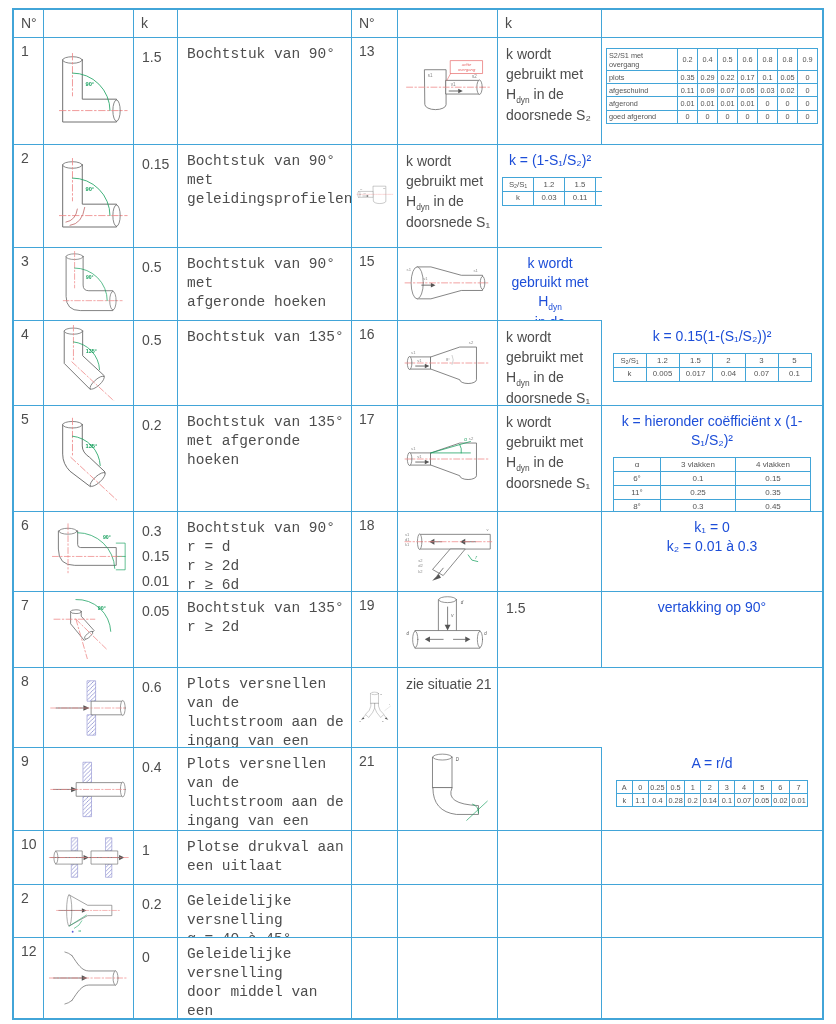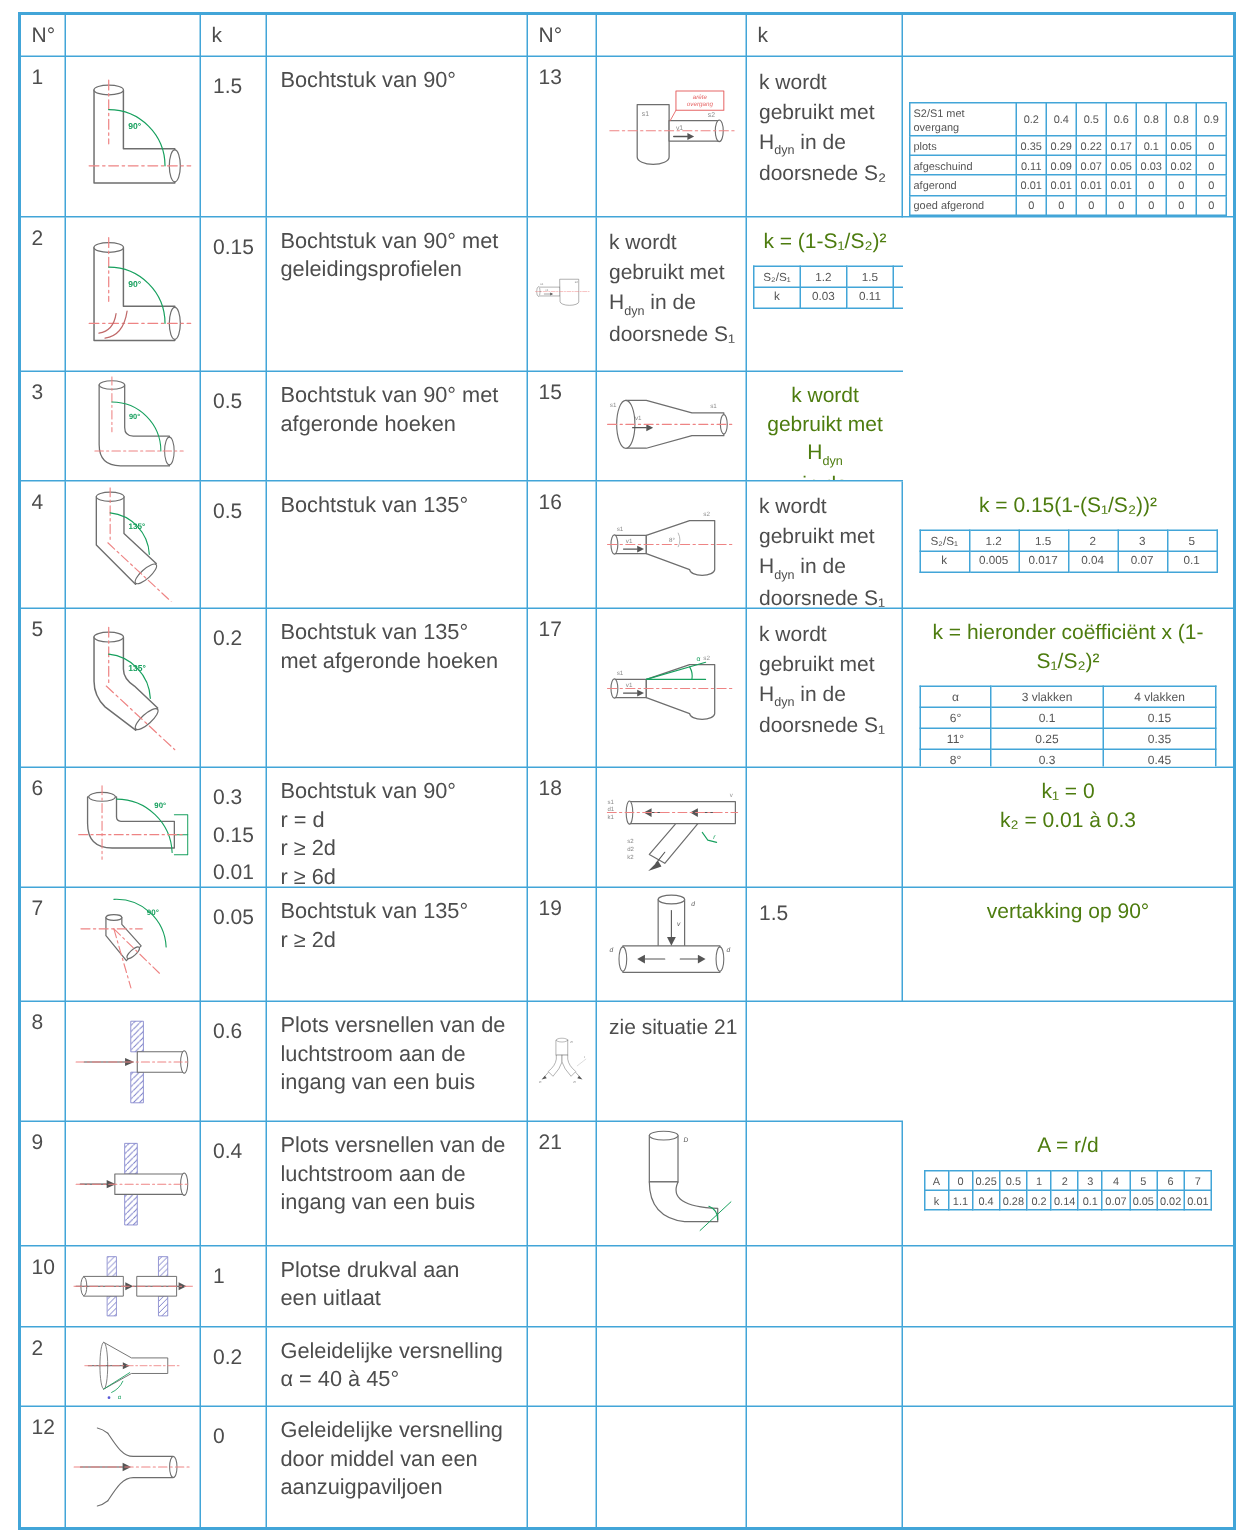--- a/index.html
+++ b/index.html
@@ -9,28 +9,28 @@
   .row{display:grid;grid-template-columns:30px 90px 44px 174px 46px 100px 104px 1fr;box-sizing:border-box;}
   .cell{border-right:1.5px solid #42a5d8;border-bottom:1.5px solid #42a5d8;box-sizing:border-box;overflow:hidden;position:relative;}
   .cell:last-child{border-right:none;}
   .row:last-child .cell{border-bottom:none;}
   .hdr{height:28px;}
   .hdr .cell{font-size:14px;padding:5px 0 0 7px;}
   .num{font-size:14px;padding:5px 0 0 7px;}
   .pic{display:flex;align-items:center;justify-content:center;padding:2px;}
   .pic svg{max-width:96%;max-height:96%;}
   .kcell{font-size:14px;padding:7px 2px 0 8px;white-space:pre-line;line-height:1.8;}
-  .desc{font-size:14.5px;padding:7px 4px 0 9px;white-space:pre-line;line-height:1.32;}
+  .desc{font-size:14.5px;padding:7px 4px 0 9px;white-space:pre-line;line-height:1.32;font-family:Liberation Mono, monospace;}
   .ktext{font-size:14px;padding:7px 2px 0 8px;white-space:pre-line;line-height:1.42;}
   .ktext sub,.formula sub{font-size:0.6em;}
   .fcell{padding:6px 4px 0 4px;text-align:center;}
-  .formula{font-size:14px;white-space:pre-line;line-height:1.35;color:#4d7c0f;}
+  .formula{font-size:14px;white-space:pre-line;line-height:1.35;color:#1d4ed8;}
   .mt{border-collapse:collapse;margin:5px auto 0;background:#fff;}
   .mt td{border:1px solid #42a5d8;color:#555;text-align:center;padding:1.5px 3px;line-height:1.25;font-size:8px;}
-  .t13{margin-top:24px;}
+  .t13{margin-top:4px;}
   .t13 td{font-size:7.3px;padding:1.5px 2px;min-width:15px;}
   .t13 td:first-child{text-align:left;width:70px;}
   .t14 td{min-width:24px;font-size:7.8px;}
   .t16 td{min-width:26px;font-size:7.8px;}
   .t17 td{min-width:68px;font-size:8px;}
   .t17 td:first-child{min-width:40px;}
   .t21 td{min-width:12px;font-size:7.3px;padding:1.5px 1.5px;}
 </style>
 </head>
 <body>

